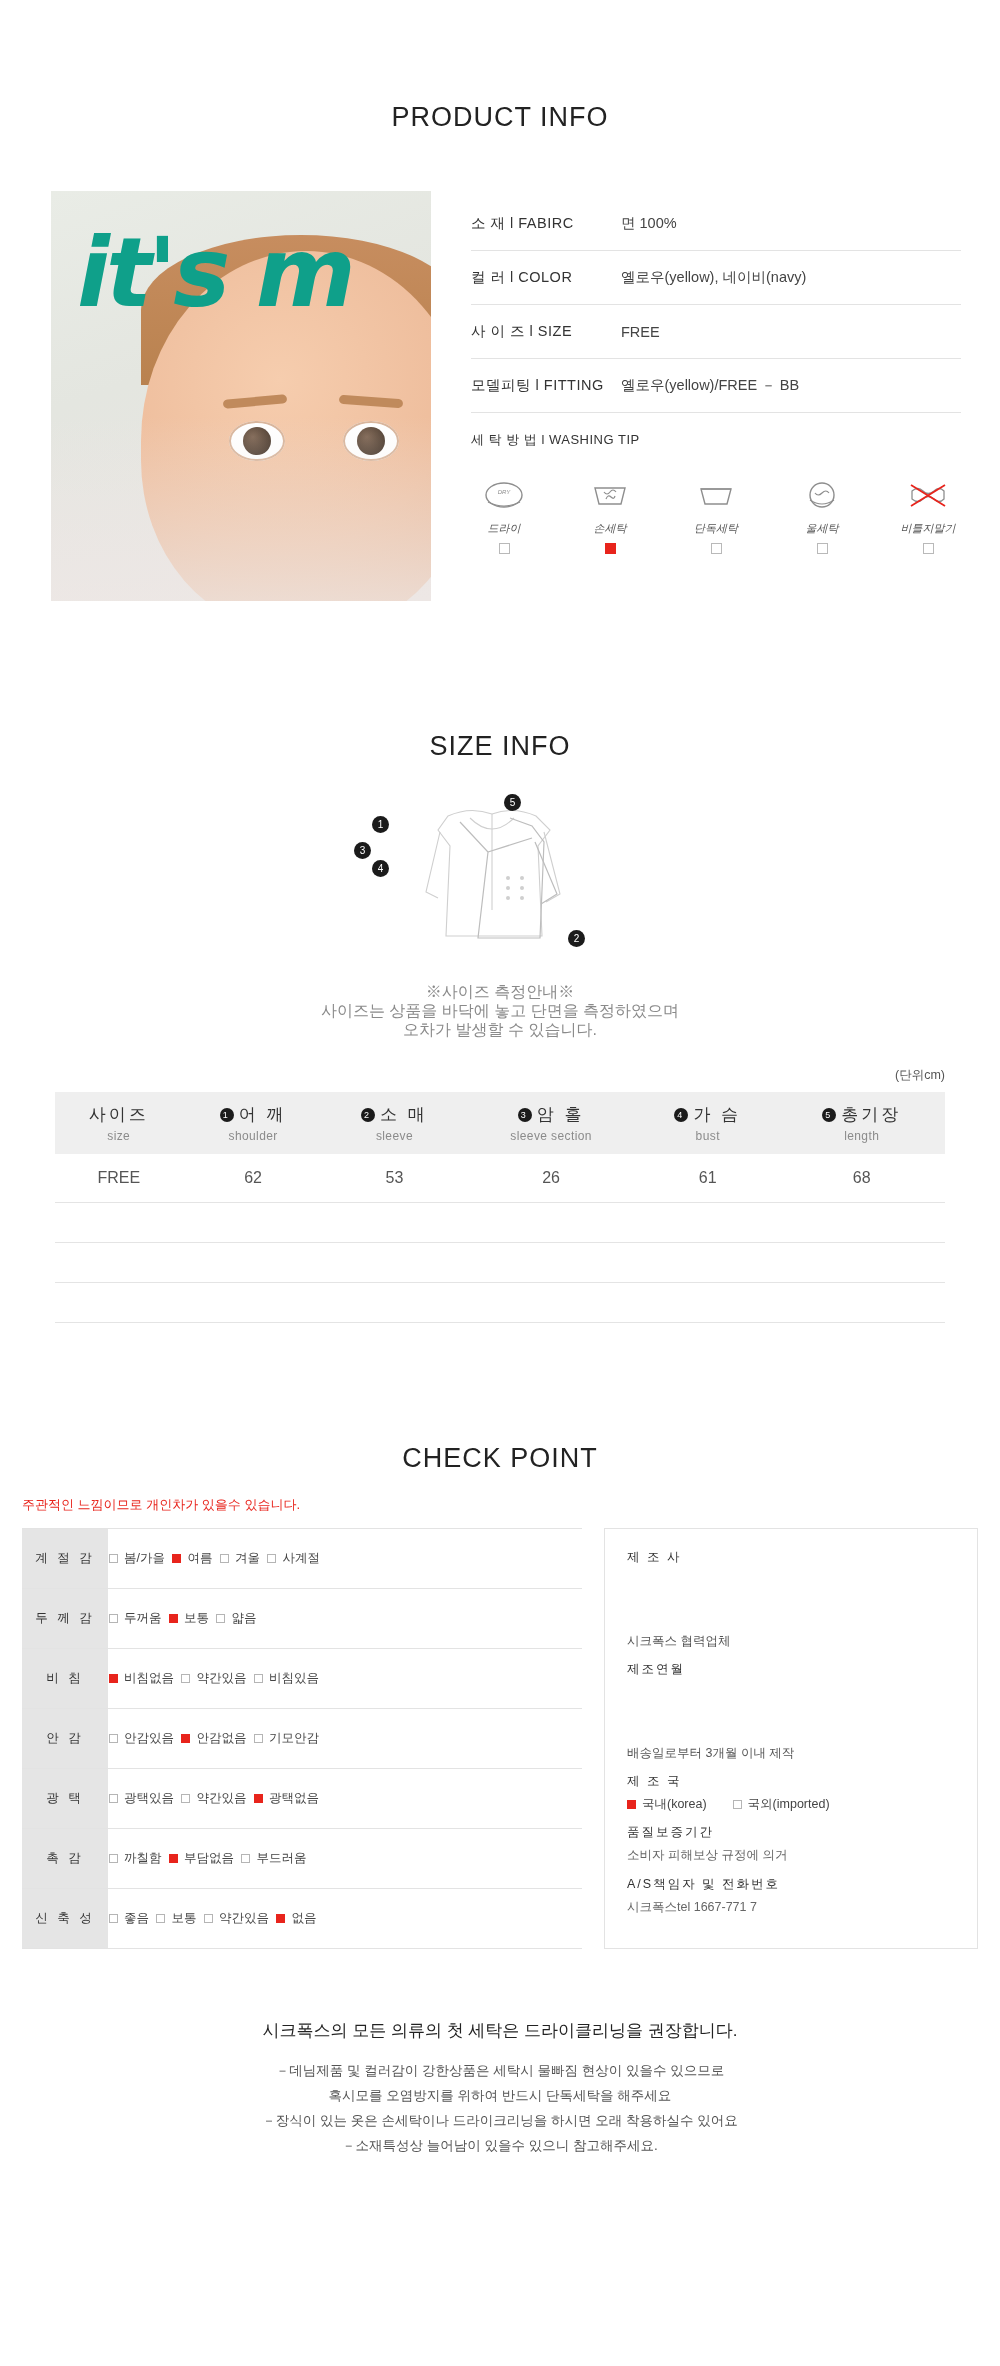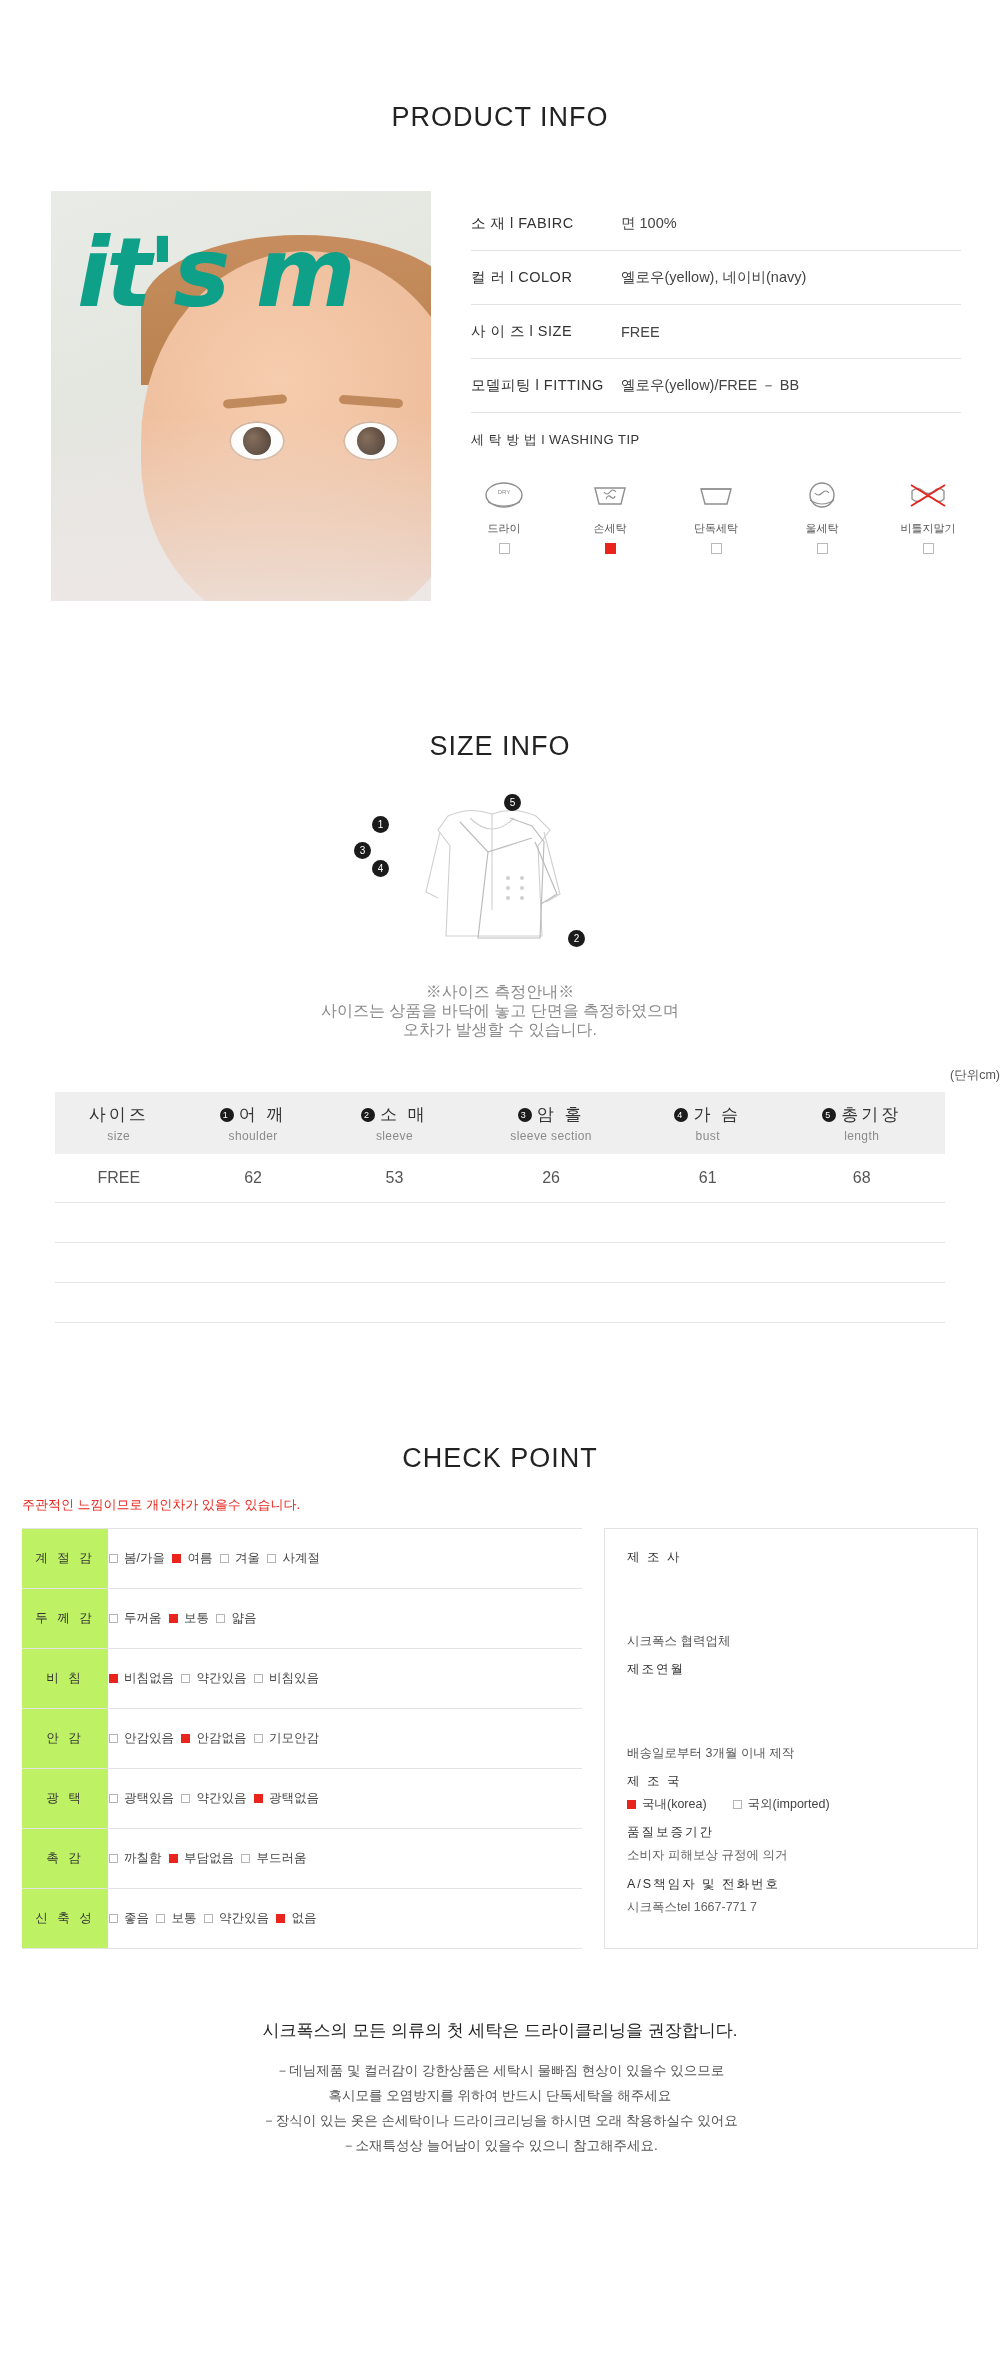--- a/index.html
+++ b/index.html
@@ -115,20 +115,21 @@
 
   .washing {
     margin-top: 18px;
     font-size: 13px;
     letter-spacing: 0.5px;
   }
   .wash-icons {
     display: flex;
     margin-top: 26px;
     gap: 40px;
+    font-style: italic;
   }
   .wash-item { width: 66px; text-align: center; }
   .wash-art { height: 40px; display: flex; align-items: center; justify-content: center; }
   .wash-cap { font-size: 11px; color: #555; margin-top: 6px; }
   .wash-box {
     width: 11px; height: 11px;
     margin: 7px auto 0;
     border: 1px solid #b9b9b9;
     background: #fff;
   }
@@ -145,20 +146,21 @@
   }
   .size-note {
     text-align: center;
     font-size: 16px;
     color: #8a8a8a;
     line-height: 19px;
     margin-top: 10px;
   }
   .unit {
     text-align: right;
+    padding-right: 55px;
     font-size: 12.5px;
     color: #555;
     margin-top: 28px;
   }
   table.sizes {
     width: 890px;
     margin: 8px auto 0;
     border-collapse: collapse;
   }
   table.sizes thead td {
@@ -205,21 +207,21 @@
   }
   table.cp td {
     border-bottom: 1px solid #e3e3e3;
     height: 34px;
     font-size: 12.5px;
     color: #444;
   }
   table.cp tr:first-child td { border-top: 1px solid #e3e3e3; }
   table.cp td.cat {
     width: 86px;
-    background: #bef264;
+    background: #e5e5e5;
     text-align: center;
     letter-spacing: 3px;
     color: #333;
   }
   .opt { display: inline-flex; align-items: center; margin-right: 4px; }
   .cbox {
     width: 9px; height: 9px;
     border: 1px solid #b5b5b5;
     background: #fff;
     margin-right: 6px;

